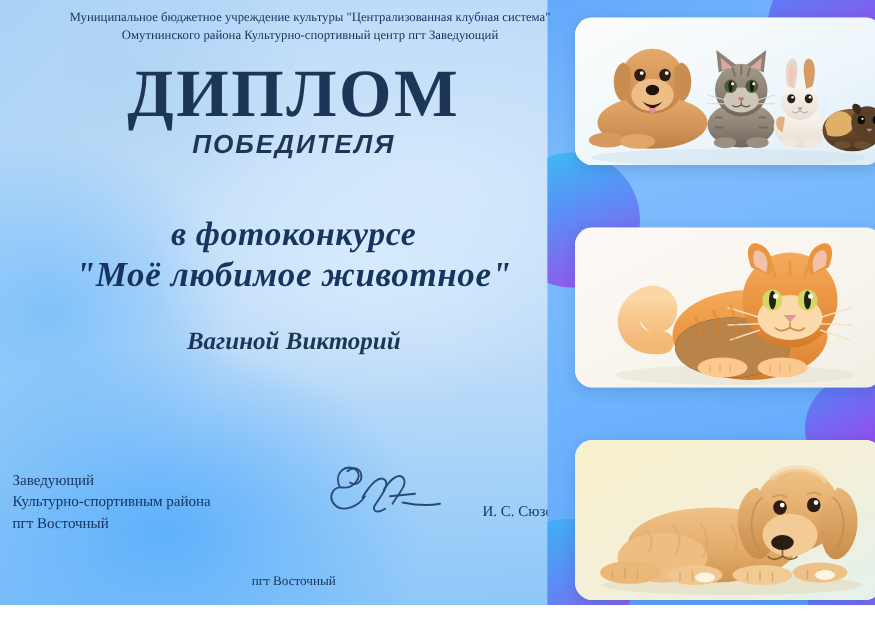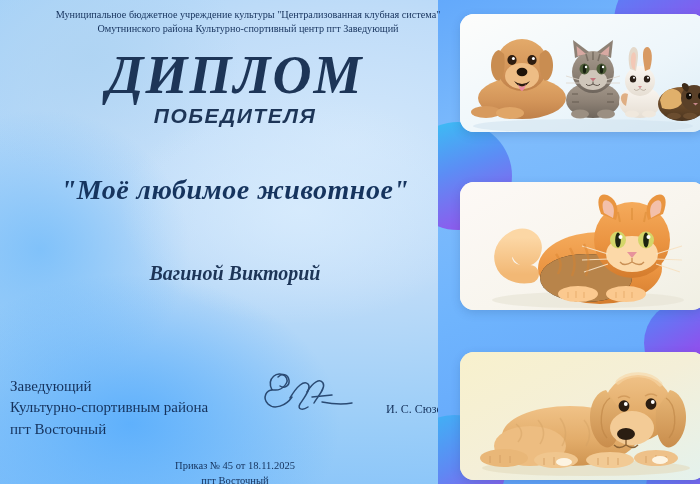--- a/index.html
+++ b/index.html
@@ -65,21 +65,20 @@
 
   .title-main {
     position: absolute;
     top: 44px;
     left: 0;
     width: 470px;
     text-align: center;
     color: #1d3557;
     font-size: 54px;
     font-weight: bold;
-    font-style: italic;
     letter-spacing: 2px;
     font-family: "Liberation Serif", "DejaVu Serif", serif;
   }
   .title-sub {
     position: absolute;
     top: 104px;
     left: 0;
     width: 470px;
     text-align: center;
     color: #1d3557;
@@ -122,21 +121,21 @@
     font-weight: bold;
     font-style: italic;
     font-family: "Liberation Serif", "DejaVu Serif", serif;
   }
 
   .signer-role {
     position: absolute;
     left: 10px;
     top: 376px;
     color: #15325c;
-    font-size: 15px;
+    font-size: 12px;
     line-height: 1.42;
     font-family: "Liberation Serif", "DejaVu Serif", serif;
   }
   .signer-role span { display: block; }
 
   .signature-mark {
     position: absolute;
     left: 252px;
     top: 364px;
     width: 110px;
@@ -237,20 +236,21 @@
 
     <div class="org-header">
       <span class="l1">Муниципальное бюджетное учреждение культуры "Централизованная клубная система"</span>
       <span class="l2">Омутнинского района Культурно-спортивный центр пгт Заведующий</span>
     </div>
 
     <div class="title-main">ДИПЛОМ</div>
     <div class="title-sub">ПОБЕДИТЕЛЯ</div>
 
     <div class="contest-block">
+      <div class="contest-line1">в фотоконкурсе</div>
       <div class="contest-line2">"Моё любимое животное"</div>
     </div>
 
     <div class="recipient">Вагиной Викторий</div>
 
     <div class="signer-role">
       <span>Заведующий</span>
       <span>Культурно-спортивным района</span>
       <span>пгт Восточный</span>
     </div>
@@ -265,21 +265,20 @@
           <path d="M60 33 L80 31"></path>
           <path d="M70 38 C80 40, 90 41, 100 39"></path>
         </g>
       </svg>
       <span class="sr-only">handwritten-signature</span>
     </div>
 
     <div class="signer-name">И. С. Сюзева</div>
 
     <div class="order-block">
-      <span>Приказ № 45 от 18.11.2025</span>
       <span>пгт Восточный</span>
     </div>
   </div>
 
   <div class="photo-panel">
 
     <div class="deco-circle deco-a"></div>
     <div class="deco-circle deco-b"></div>
     <div class="deco-circle deco-c"></div>
     <div class="deco-circle deco-d"></div>

